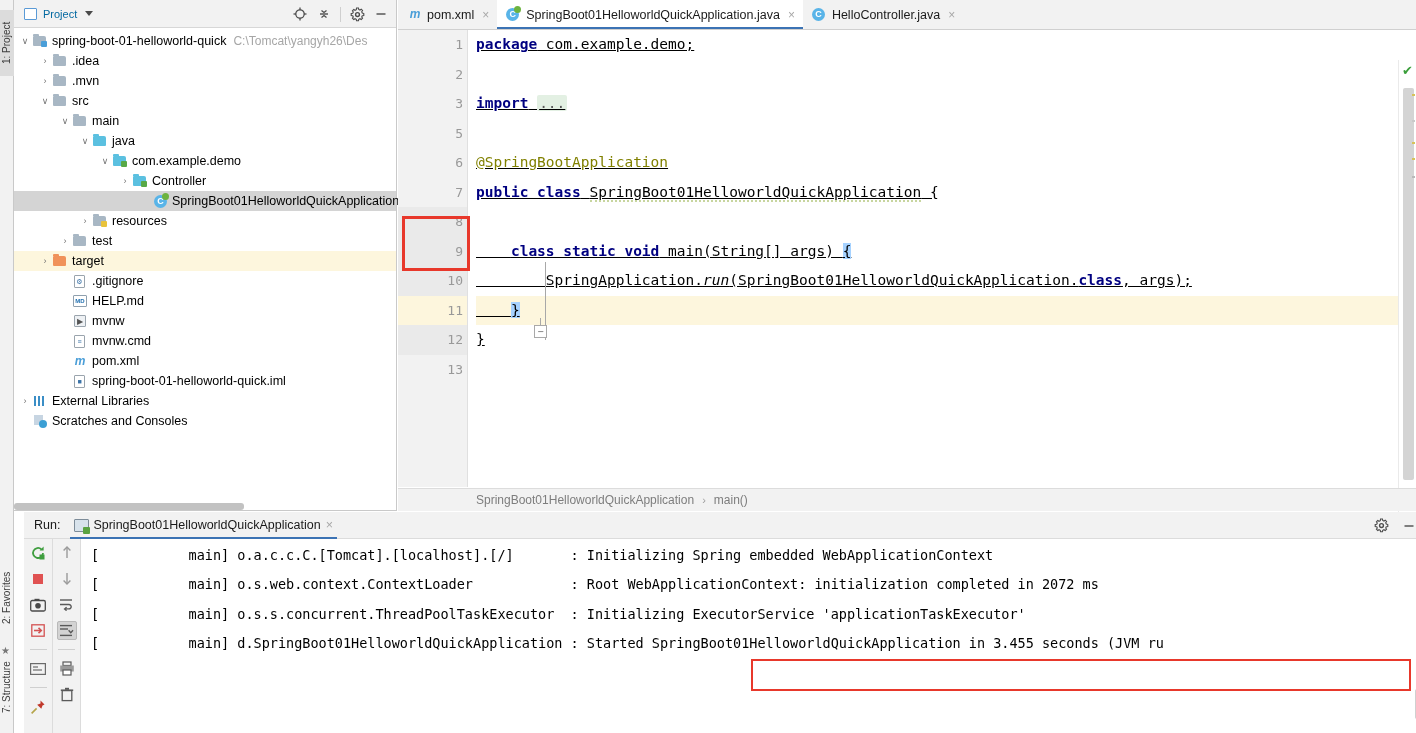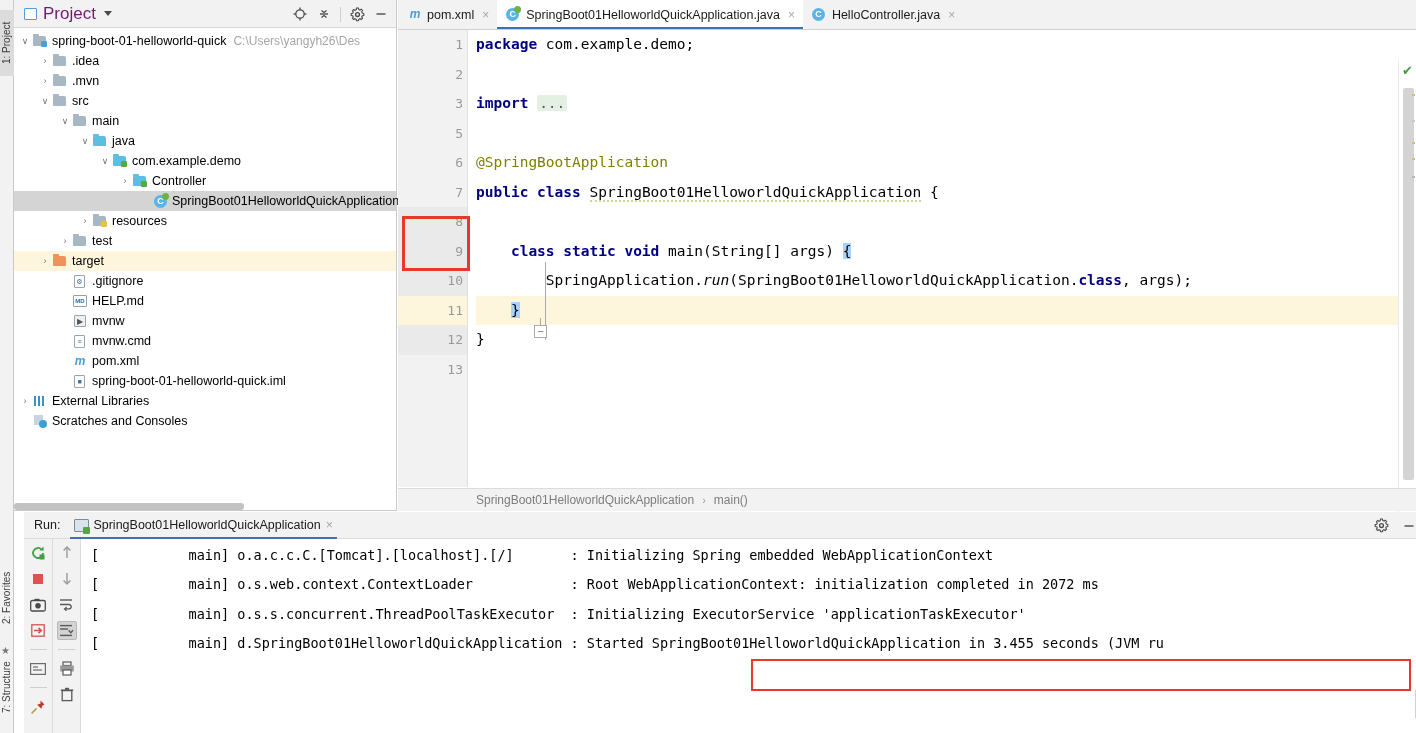--- a/index.html
+++ b/index.html
@@ -44,21 +44,21 @@
     height: 28px; background: #f2f2f2;
     border-bottom: 1px solid #d7d7d7;
     display: flex; align-items: center; padding: 0 4px;
     position: relative;
   }
   .panel-title-wrap { display: flex; align-items: center; gap: 6px; padding-left: 6px;}
   .proj-icon {
     width: 13px; height: 12px; border: 1.6px solid #5a9ad6;
     background: #ffffff; display:inline-block; border-radius: 1px;
   }
-  .panel-title { font-size: 17px; color: #701a75; text-align: center; }
+  .panel-title { font-size: 11px; color: #0369a1; text-align: center; }
   .caret-down {
     width: 0; height: 0; border-left: 4px solid transparent;
     border-right: 4px solid transparent; border-top: 5px solid #4a4a4a;
     margin-left: 2px;
   }
   .panel-tools {
     position: absolute; right: 4px; top: 0; height: 28px;
     display: flex; align-items: center; gap: 2px;
   }
   .tool-btn {
@@ -181,21 +181,21 @@
   .fold-plus{
     position:absolute; right:-32px; top:9px; width:11px;height:11px;
     border:1px solid #a9a9a9; background:#fff; color:#777;
     font-size:9px; line-height:9px; text-align:center;
   }
   .code-pane {
     position: relative; flex: 1 1 auto; background: #fff;
     font-family: "DejaVu Sans Mono", monospace; font-size: 14.5px;
     padding-left: 8px; overflow: hidden;
   }
-  .cline { height: 29.5px; line-height: 29.5px; white-space: pre; color: #000; }
+  .cline { height: 29.5px; line-height: 29.5px; white-space: pre; color: #000; text-decoration: underline; }
   .cline.cur { background: #fdf6dd; }
   .kw { color: #000080; font-weight: bold; }
   .anncol { color: #808000; }
   .fold-dots {
     background:#e3f0e3; color:#5a5a5a; padding: 0 2px; border-radius:2px;
   }
   .sel { background:#a6d2ff; }
   .italic { font-style: italic; }
   .warnu { border-bottom: 2px dotted #c8d6a0; }
 
@@ -343,21 +343,21 @@
         </span>
       </div>
     </div>
     <div class="tree" id="tree">
         <div class="tree-row" style="padding-left: 4px;">
           <span class="arrow">∨</span>
           <span class="ficon">
             <span class="fold badge"></span>
           </span>
           <span class="lbl bold">spring-boot-01-helloworld-quick</span>
-          <span class="path-gray">C:\Users\yangyh26\Des</span>
+          <span class="path-gray">C:\Tomcat\yangyh26\Des</span>
         </div>
         <div class="tree-row" style="padding-left: 24px;">
           <span class="arrow">›</span>
           <span class="ficon">
             <span class="fold"></span>
           </span>
           <span class="lbl">.idea</span>
         </div>
         <div class="tree-row" style="padding-left: 24px;">
           <span class="arrow">›</span>

